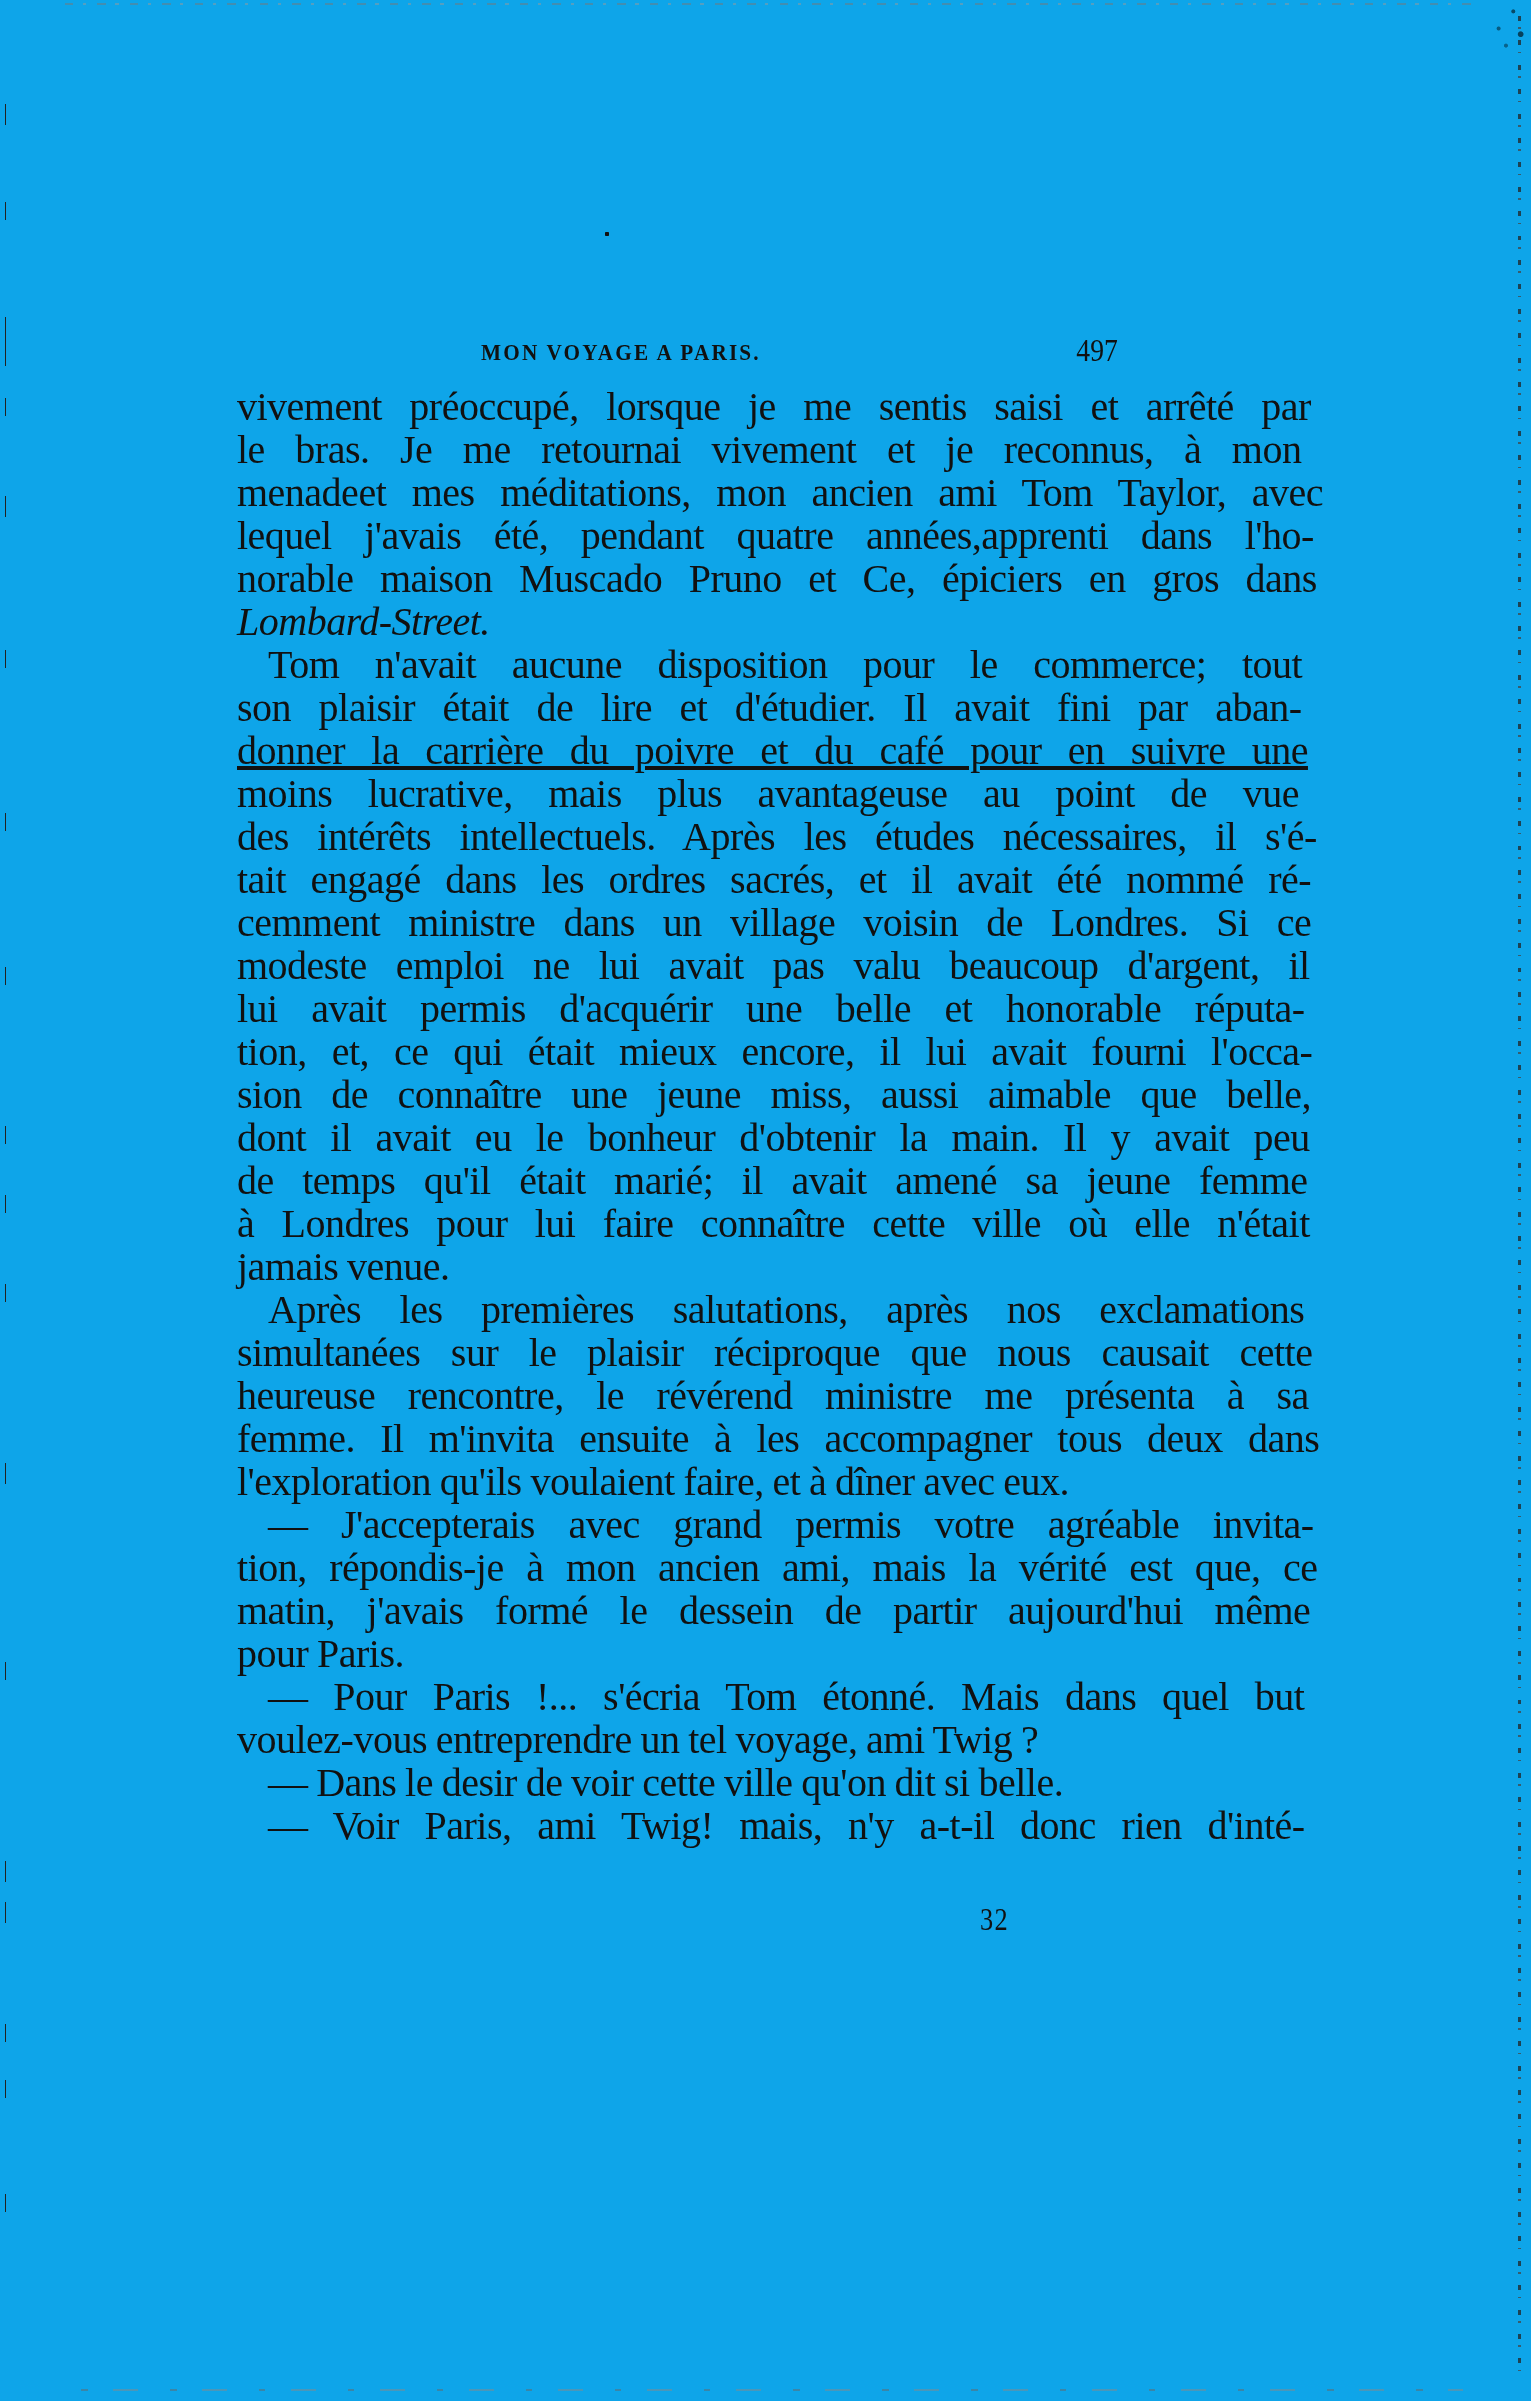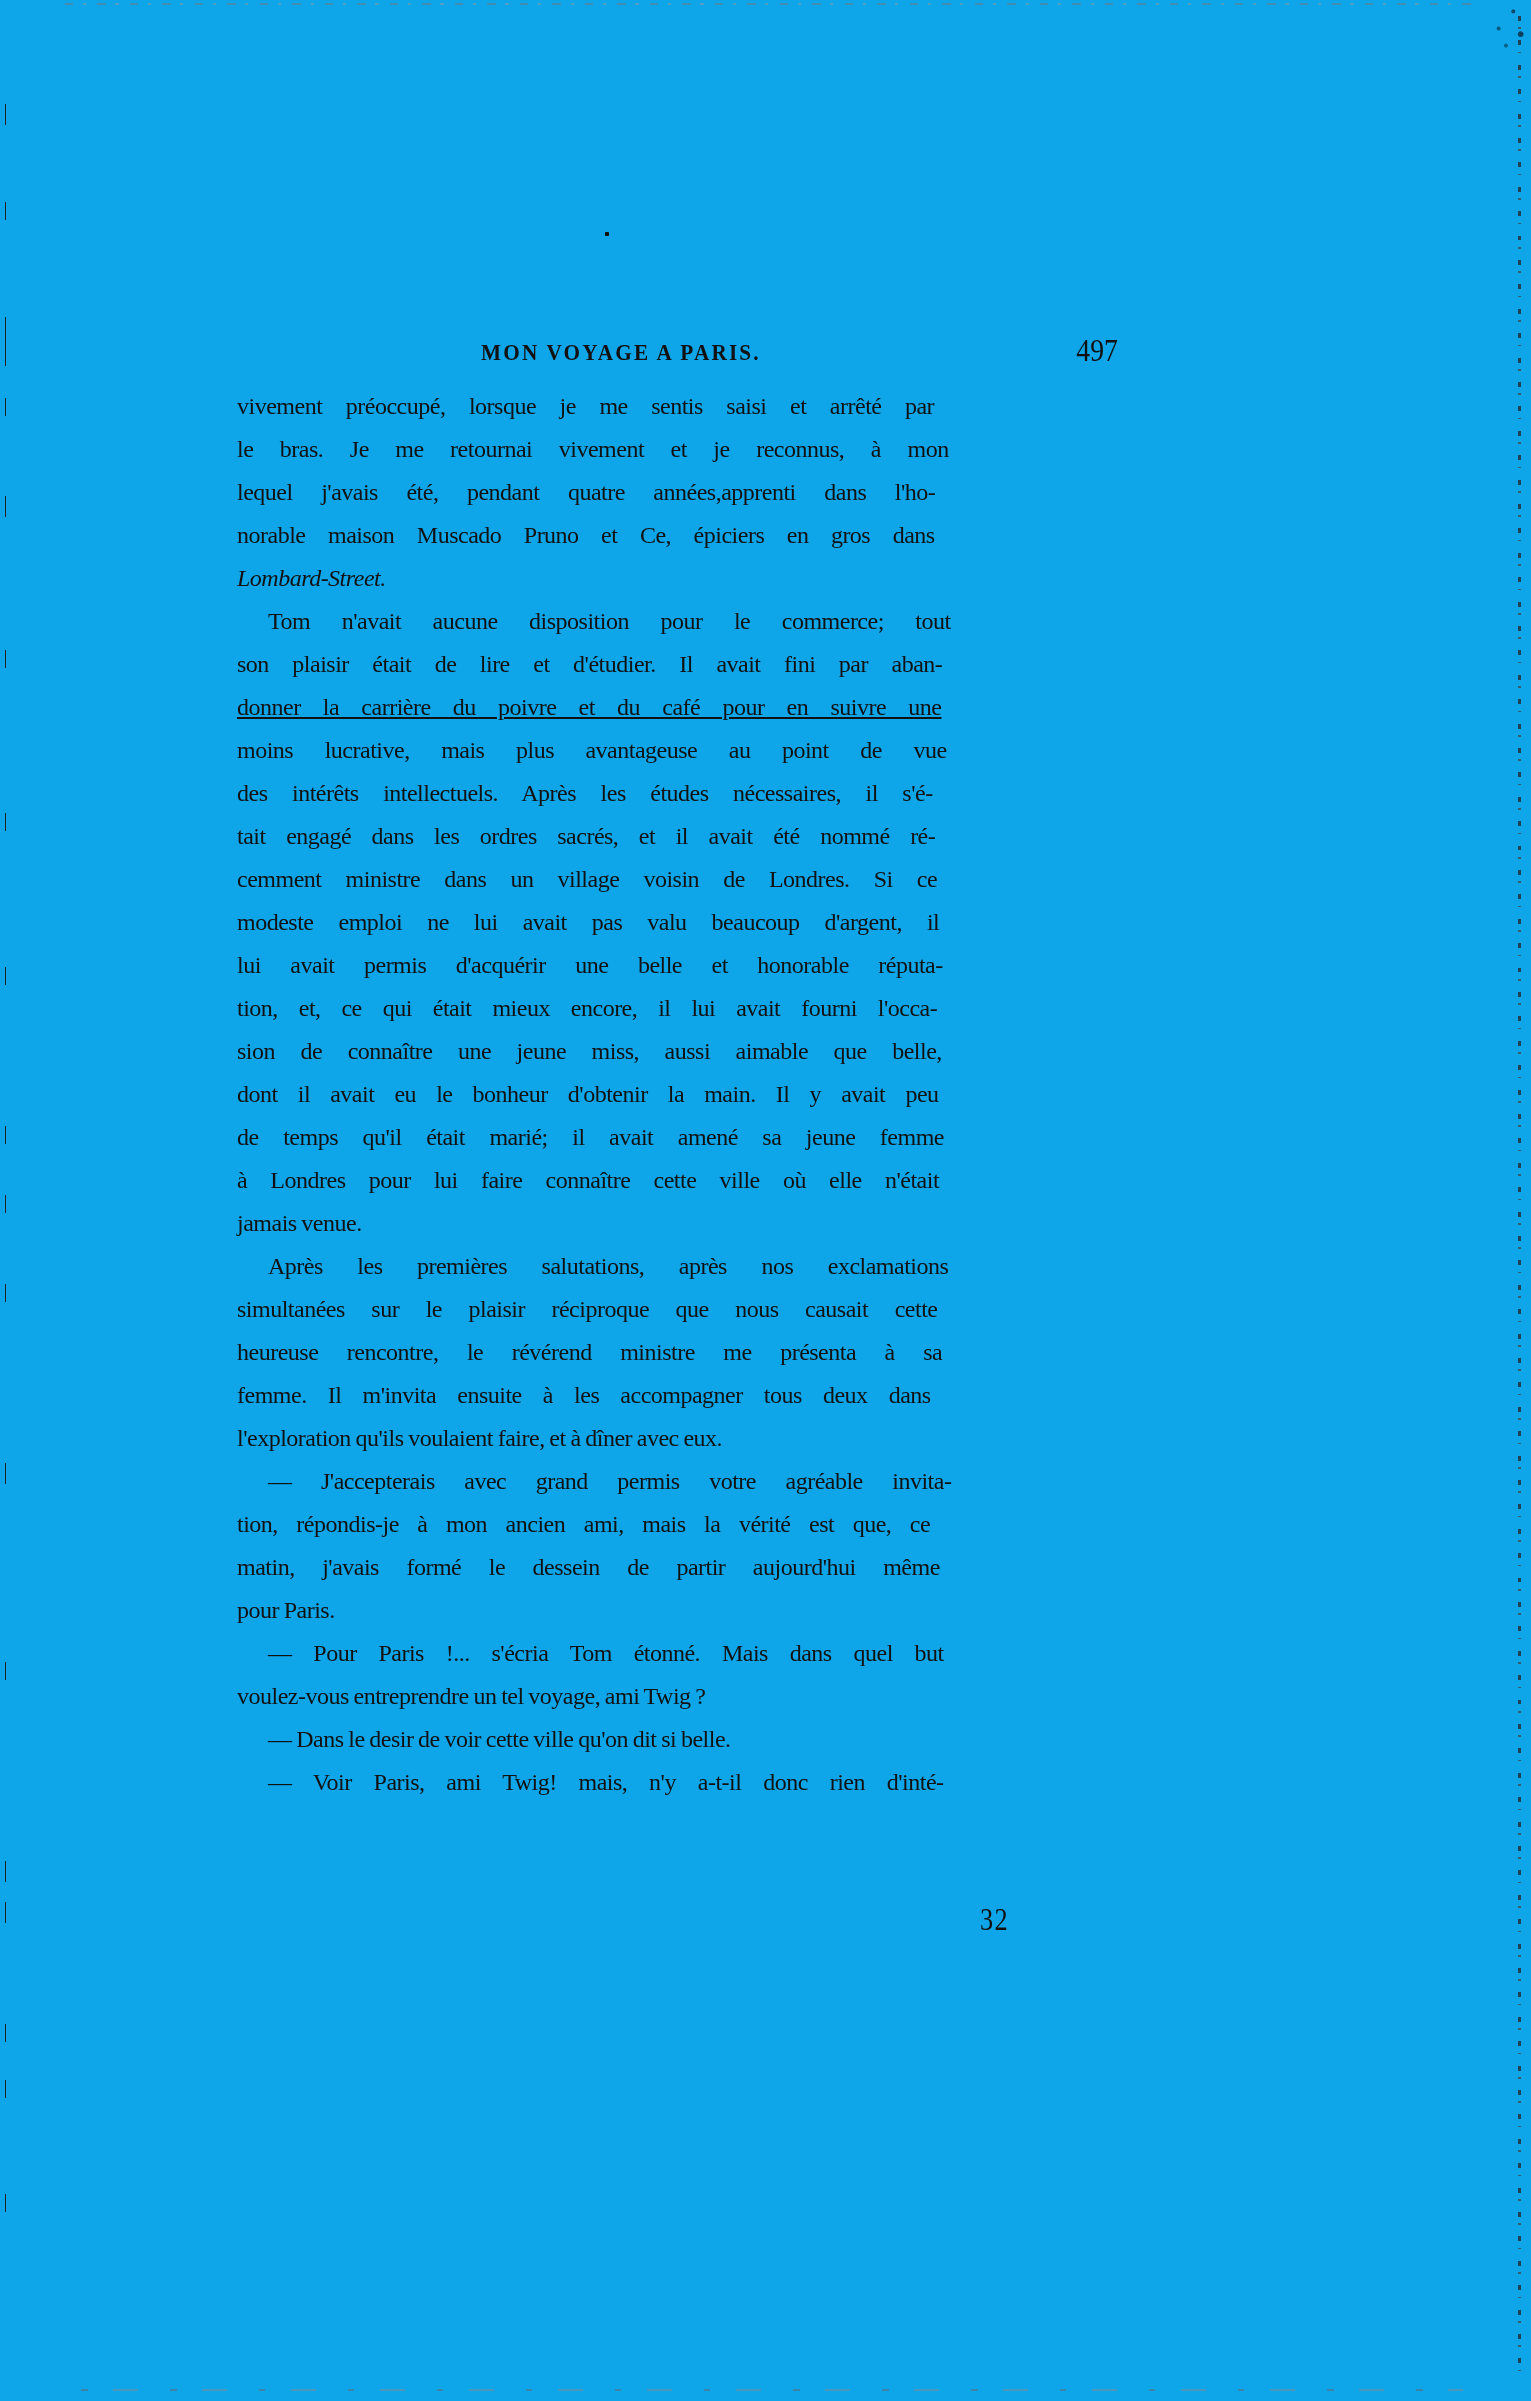--- a/index.html
+++ b/index.html
@@ -108,21 +108,21 @@
     .text-column {
       position: absolute;
       top: 385px;
       left: 237px;
       width: 881px;
     }
     .line {
       display: block;
       height: 43px;
       line-height: 43px;
-      font-size: 24px;
+      font-size: 40px;
       white-space: nowrap;
       text-align: justify;
       text-align-last: justify;
       letter-spacing: -0.5px;
       word-spacing: -0.8px;
     }
     .line.indent { padding-left: 31px; }
     .line.last { text-align-last: left; }
     .italic { font-style: italic; }
 
@@ -167,20 +167,21 @@
   <div class="speck" style="left:605px;top:232px;"></div>
 
   <div class="running-head">
     <span class="running-title">MON VOYAGE A PARIS.</span>
     <span class="page-number">497</span>
   </div>
 
   <div class="text-column" id="text-column">
       <span class="line"><span style="white-space: nowrap; display: inline-block; word-spacing: 18px;">vivement préoccupé, lorsque je me sentis saisi et arrêté par</span></span>
       <span class="line"><span style="white-space: nowrap; display: inline-block; word-spacing: 21px;">le bras. Je me retournai vivement et je reconnus, à mon</span></span>
+      <span class="line"><span style="white-space: nowrap; display: inline-block; word-spacing: 16px;">menadeet mes méditations, mon ancien ami Tom Taylor, avec</span></span>
       <span class="line"><span style="white-space: nowrap; display: inline-block; word-spacing: 23px;">lequel j'avais été, pendant quatre années,apprenti dans l'ho-</span></span>
       <span class="line"><span style="white-space: nowrap; display: inline-block; word-spacing: 17px;">norable maison Muscado Pruno et Ce, épiciers en gros dans</span></span>
       <span class="line last italic">Lombard-Street.</span>
       <span class="line indent"><span style="white-space: nowrap; display: inline-block; word-spacing: 26px;">Tom n'avait aucune disposition pour le commerce; tout</span></span>
       <span class="line"><span style="white-space: nowrap; display: inline-block; word-spacing: 18px;">son plaisir était de lire et d'étudier. Il avait fini par aban-</span></span>
       <span class="line"><span style="white-space: nowrap; display: inline-block; word-spacing: 16.7px; text-decoration: underline;">donner la carrière du poivre et du café pour en suivre une</span></span>
       <span class="line"><span style="white-space: nowrap; display: inline-block; word-spacing: 26px;">moins lucrative, mais plus avantageuse au point de vue</span></span>
       <span class="line"><span style="white-space: nowrap; display: inline-block; word-spacing: 19px;">des intérêts intellectuels. Après les études nécessaires, il s'é-</span></span>
       <span class="line"><span style="white-space: nowrap; display: inline-block; word-spacing: 15px;">tait engagé dans les ordres sacrés, et il avait été nommé ré-</span></span>
       <span class="line"><span style="white-space: nowrap; display: inline-block; word-spacing: 18.6px;">cemment ministre dans un village voisin de Londres. Si ce</span></span>

